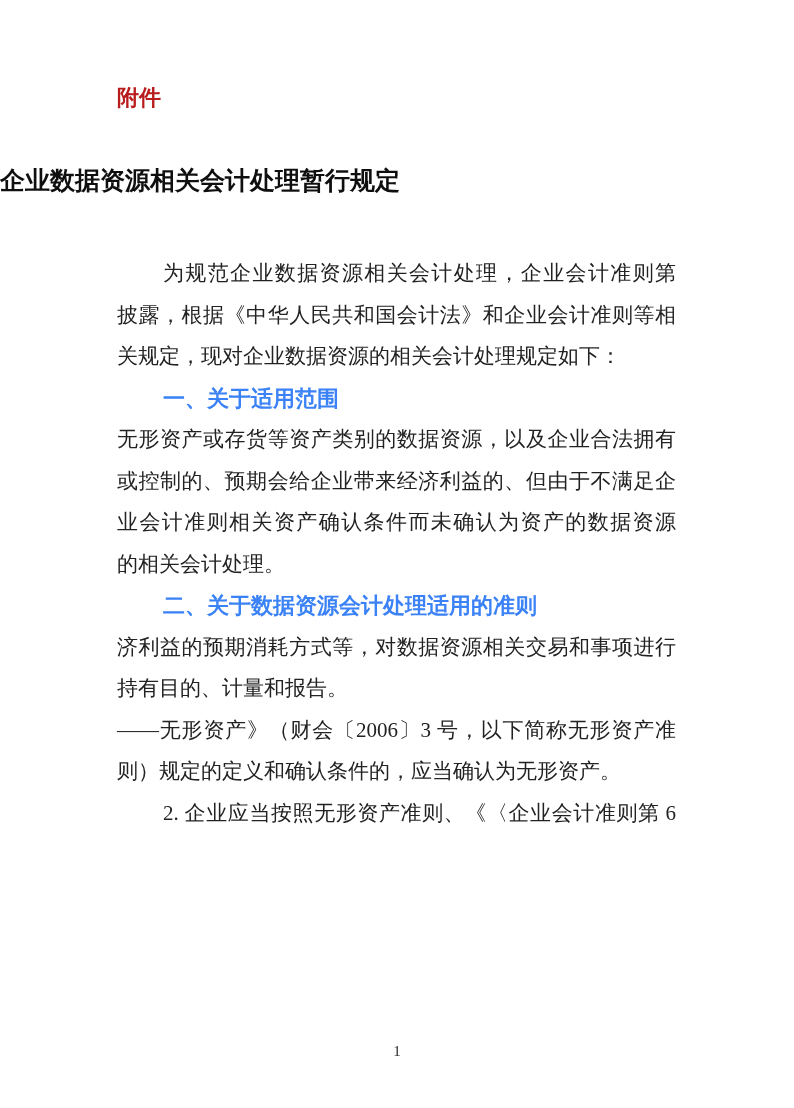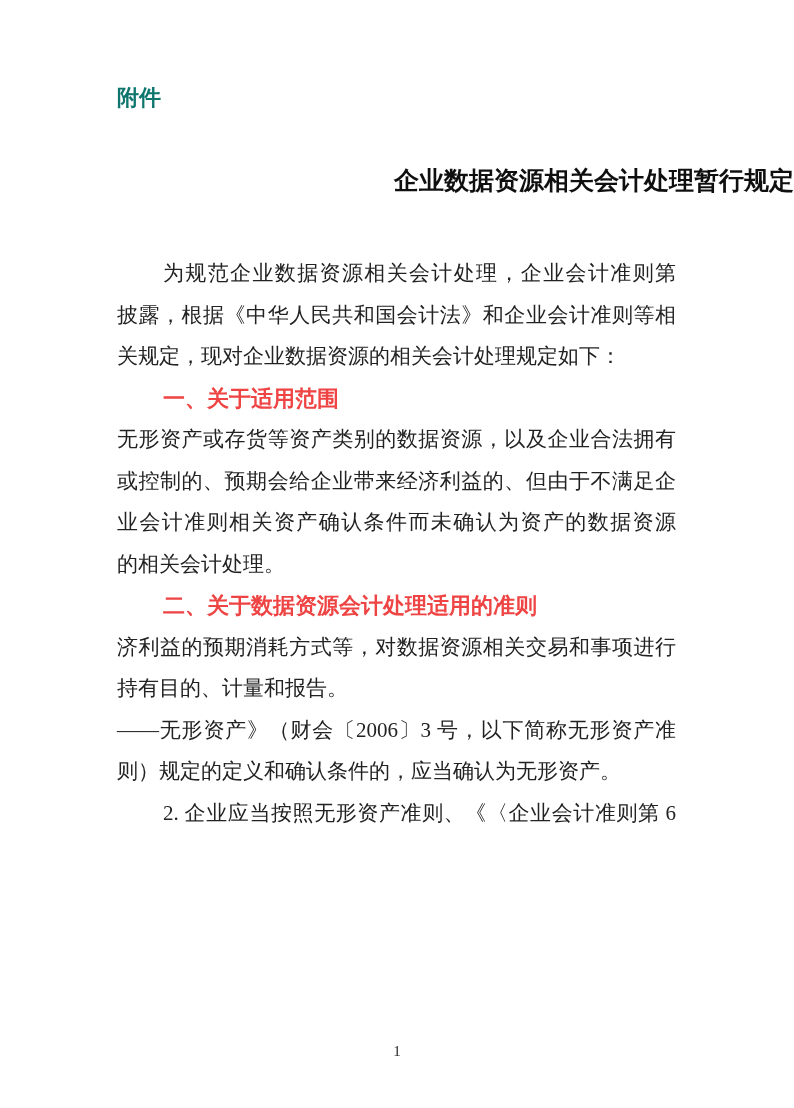--- a/index.html
+++ b/index.html
@@ -17,29 +17,29 @@
     overflow: hidden;
   }
   .attachment {
     position: absolute;
     left: 117px;
     top: 84px;
     font-family: "Liberation Sans", sans-serif;
     font-weight: bold;
     font-size: 22px;
     line-height: 28px;
-    color: #0f766e;
+    color: #b91c1c;
   }
   .title {
     position: absolute;
     left: 0;
     top: 162px;
     width: 794px;
     margin: 0;
-    text-align: right;
+    text-align: left;
     font-family: "Liberation Serif", serif;
     font-weight: bold;
     font-size: 25px;
     line-height: 38px;
     color: #0f0f0f;
   }
   .body {
     position: absolute;
     left: 117px;
     top: 253px;
@@ -56,21 +56,21 @@
   .line.first {
     text-indent: 46px;
   }
   .line.nat {
     text-align-last: left;
   }
   .line.head {
     font-family: "Liberation Sans", sans-serif;
     font-weight: bold;
     font-size: 22px;
-    color: #ef4444;
+    color: #3b82f6;
     text-align: left;
     text-align-last: left;
     text-indent: 46px;
   }
   .pagenum {
     position: absolute;
     left: 0;
     top: 1040px;
     width: 794px;
     text-align: center;

